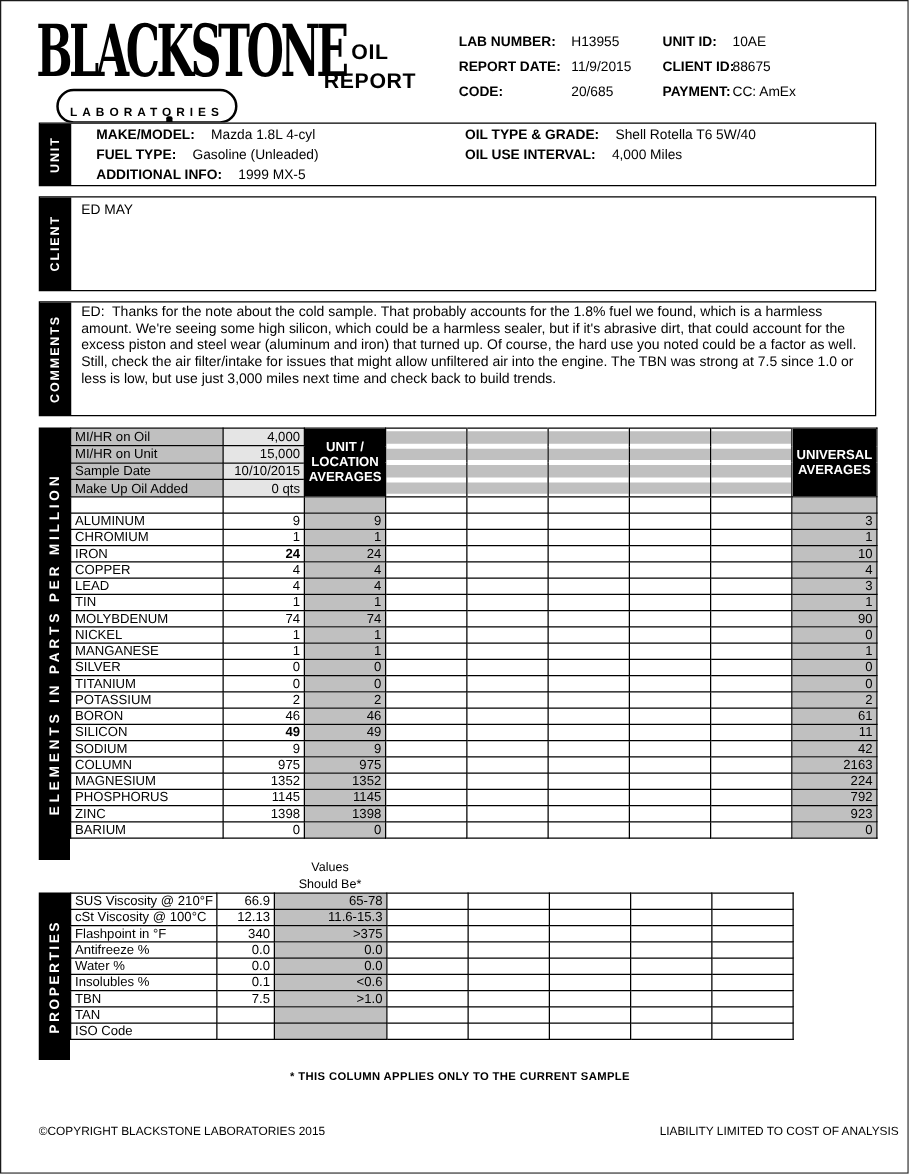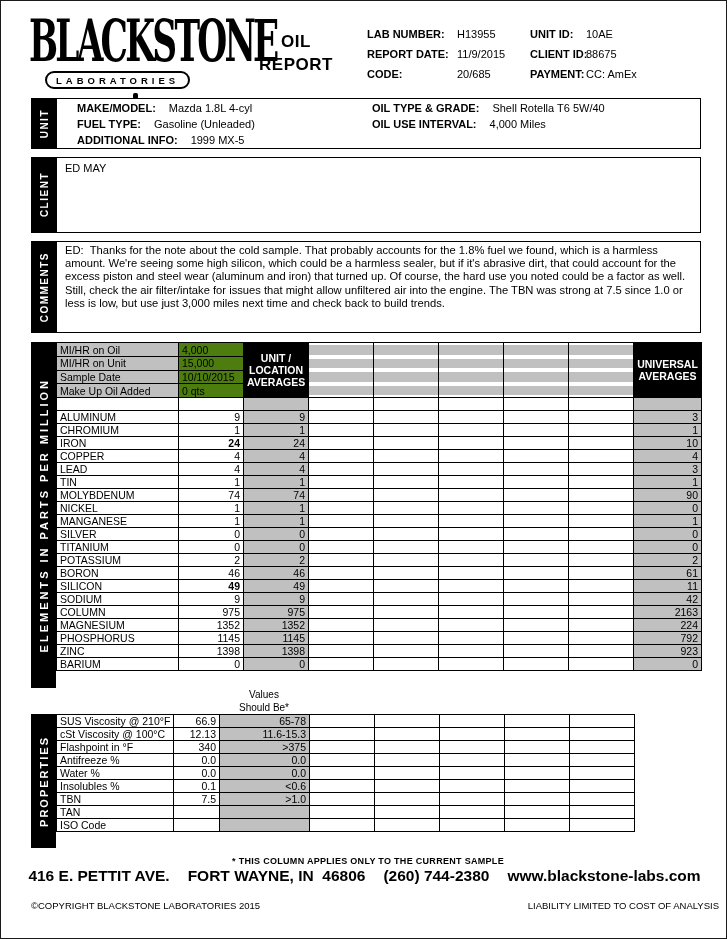--- a/index.html
+++ b/index.html
@@ -11,21 +11,21 @@
   }
   
   .logo { position:absolute; left:28px; top:12px; width:212px; height:80px; }
   .logo-main {
     font-family:"DejaVu Serif", serif; font-weight:bold; font-size:37px;
     letter-spacing:-3px; white-space:nowrap; line-height:37px;
     transform:scale(0.93,1.55); transform-origin:top left;
   }
   .logo-sub {
     position:absolute; left:16px; top:58px; background:#fff; border:2.5px solid #000;
-    border-radius:14px; padding:2px 9px 1px 9px; font-size:9.5px; font-weight:bold;
+    border-radius:14px; padding:12px 9px 1px 9px; font-size:9.5px; font-weight:bold;
     letter-spacing:4px; white-space:nowrap;
   }
   .logo-drop { position:absolute; left:104px; top:80px; width:5px; height:11px;
     background:#000; border-radius:2px 2px 3px 3px; }
   .report-title { position:absolute; left:248px; top:29px; width:94px; text-align:center;
     font-weight:bold; font-size:17px; line-height:23px; letter-spacing:0.5px; }
   .hfields { position:absolute; top:23px; font-size:11px; line-height:20px; display:grid; }
   .hf1 { left:366px; grid-template-columns:90px auto; }
   .hf2 { left:529px; grid-template-columns:56px auto; }
   .hlabel { font-weight:bold; white-space:nowrap; }
@@ -58,21 +58,21 @@
   .dtable { position:absolute; border-collapse:collapse; table-layout:fixed; background:#fff; }
   .dtable td { border:1px solid #000; padding:0 3px; overflow:hidden;
     white-space:nowrap; font-size:10.5px; line-height:12px; }
   .etable { left:55px; top:341px; width:645px; border-top:1.5px solid #000; }
   .etable td { height:12.8px; }
   .ptable { left:55px; top:713px; width:578px; }
   .ptable td { height:12.4px; }
   .gray { background:#c0c0c0; }
   .val { text-align:right; }
   .ilbl { background:#c0c0c0; }
-  .ival { background:#4d7c0f; }
+  .ival { background:#e5e5e5; text-align:right; }
   .blackhead { background:#000; color:#fff; font-weight:bold; font-size:9.5px;
     text-align:center; white-space:normal !important; line-height:11px; padding:0 2px; }
   .hfill { padding:0 !important; border-top:none !important; border-bottom:none !important; }
   .gbar { height:9.5px; background:#c0c0c0; margin:2px 0; }
   .vsb-header { position:absolute; left:218px; top:687px; width:90px; text-align:center;
     font-size:10px; line-height:13px; }
   
   .footnote { position:absolute; top:855px; left:32px; width:670px; text-align:center;
     font-size:9px; font-weight:bold; letter-spacing:0.3px; }
   .address { position:absolute; top:866px; left:0; width:727px; text-align:center;
@@ -621,19 +621,16 @@
           <td></td>
           <td></td>
           <td></td>
           <td></td>
           <td></td>
         </tr>
       </tbody>
   </table>
 
   <div class="footnote">* THIS COLUMN APPLIES ONLY TO THE CURRENT SAMPLE</div>
-  <div class="address">
-    <span>416 E. PETTIT AVE.</span><span>FORT WAYNE, IN  46806</span><span>(260) 744-2380</span><span>www.blackstone-labs.com</span>
-  </div>
   <div class="copyright">©COPYRIGHT BLACKSTONE LABORATORIES  2015</div>
   <div class="liability">LIABILITY LIMITED TO COST OF ANALYSIS</div>
 
 </div>
 
 </body></html>

